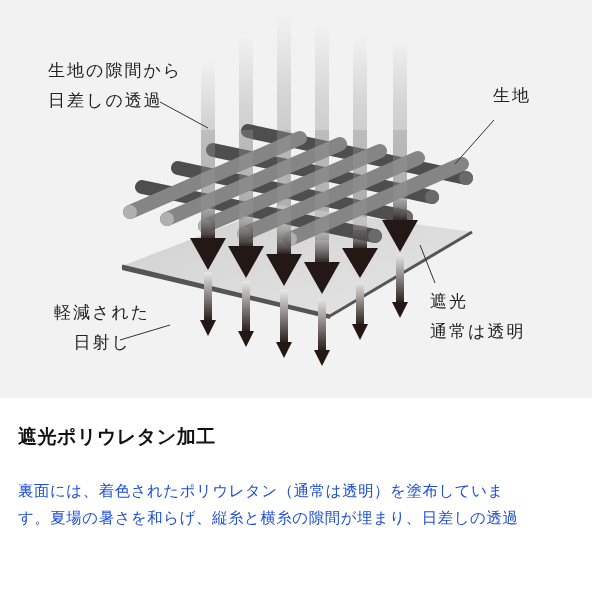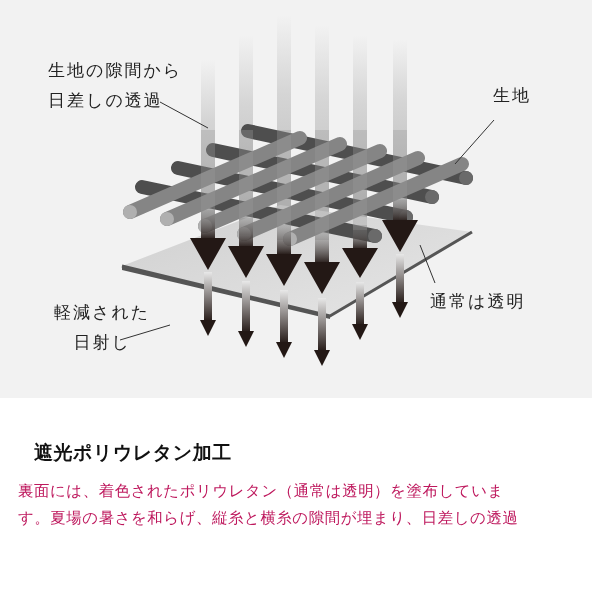--- a/index.html
+++ b/index.html
@@ -29,21 +29,21 @@
     #lbl-fabric { left: 493px; top: 80px; }
     #lbl-reduced { left: 54px; top: 297px; text-align: center; }
     #lbl-poly { left: 430px; top: 286px; }
     .title {
       position: absolute; left: 18px; top: 424px;
       font-size: 19px; font-weight: bold; color: #111;
       letter-spacing: 0.5px;
     }
     .desc {
       position: absolute; left: 18px; top: 478px; width: 570px;
-      font-size: 15.4px; line-height: 26.5px; color: #be185d;
+      font-size: 15.4px; line-height: 26.5px; color: #1d4ed8;
       letter-spacing: 0.6px;
     }
     .desc span { display: block; white-space: nowrap; }
   </style>
 </head>
 <body>
 
 <div class="figure">
   <svg width="600" height="398" viewBox="0 0 600 398">
     <defs>
@@ -163,22 +163,23 @@
     <span>日差しの透過</span>
   </div>
   <div class="label" id="lbl-fabric">
     <span>生地</span>
   </div>
   <div class="label" id="lbl-reduced">
     <span>軽減された</span>
     <span>日射し</span>
   </div>
   <div class="label" id="lbl-poly">
+    <span>遮光</span>
     <span>通常は透明</span>
   </div>
 </div>
 
-<h2 class="title" style="margin:16px;">遮光ポリウレタン加工</h2>
+<h2 class="title" style="margin:0;">遮光ポリウレタン加工</h2>
 
 <div class="desc">
   <span>裏面には、着色されたポリウレタン（通常は透明）を塗布していま</span>
   <span>す。夏場の暑さを和らげ、縦糸と横糸の隙間が埋まり、日差しの透過</span>
 </div>
 
 </body></html>

